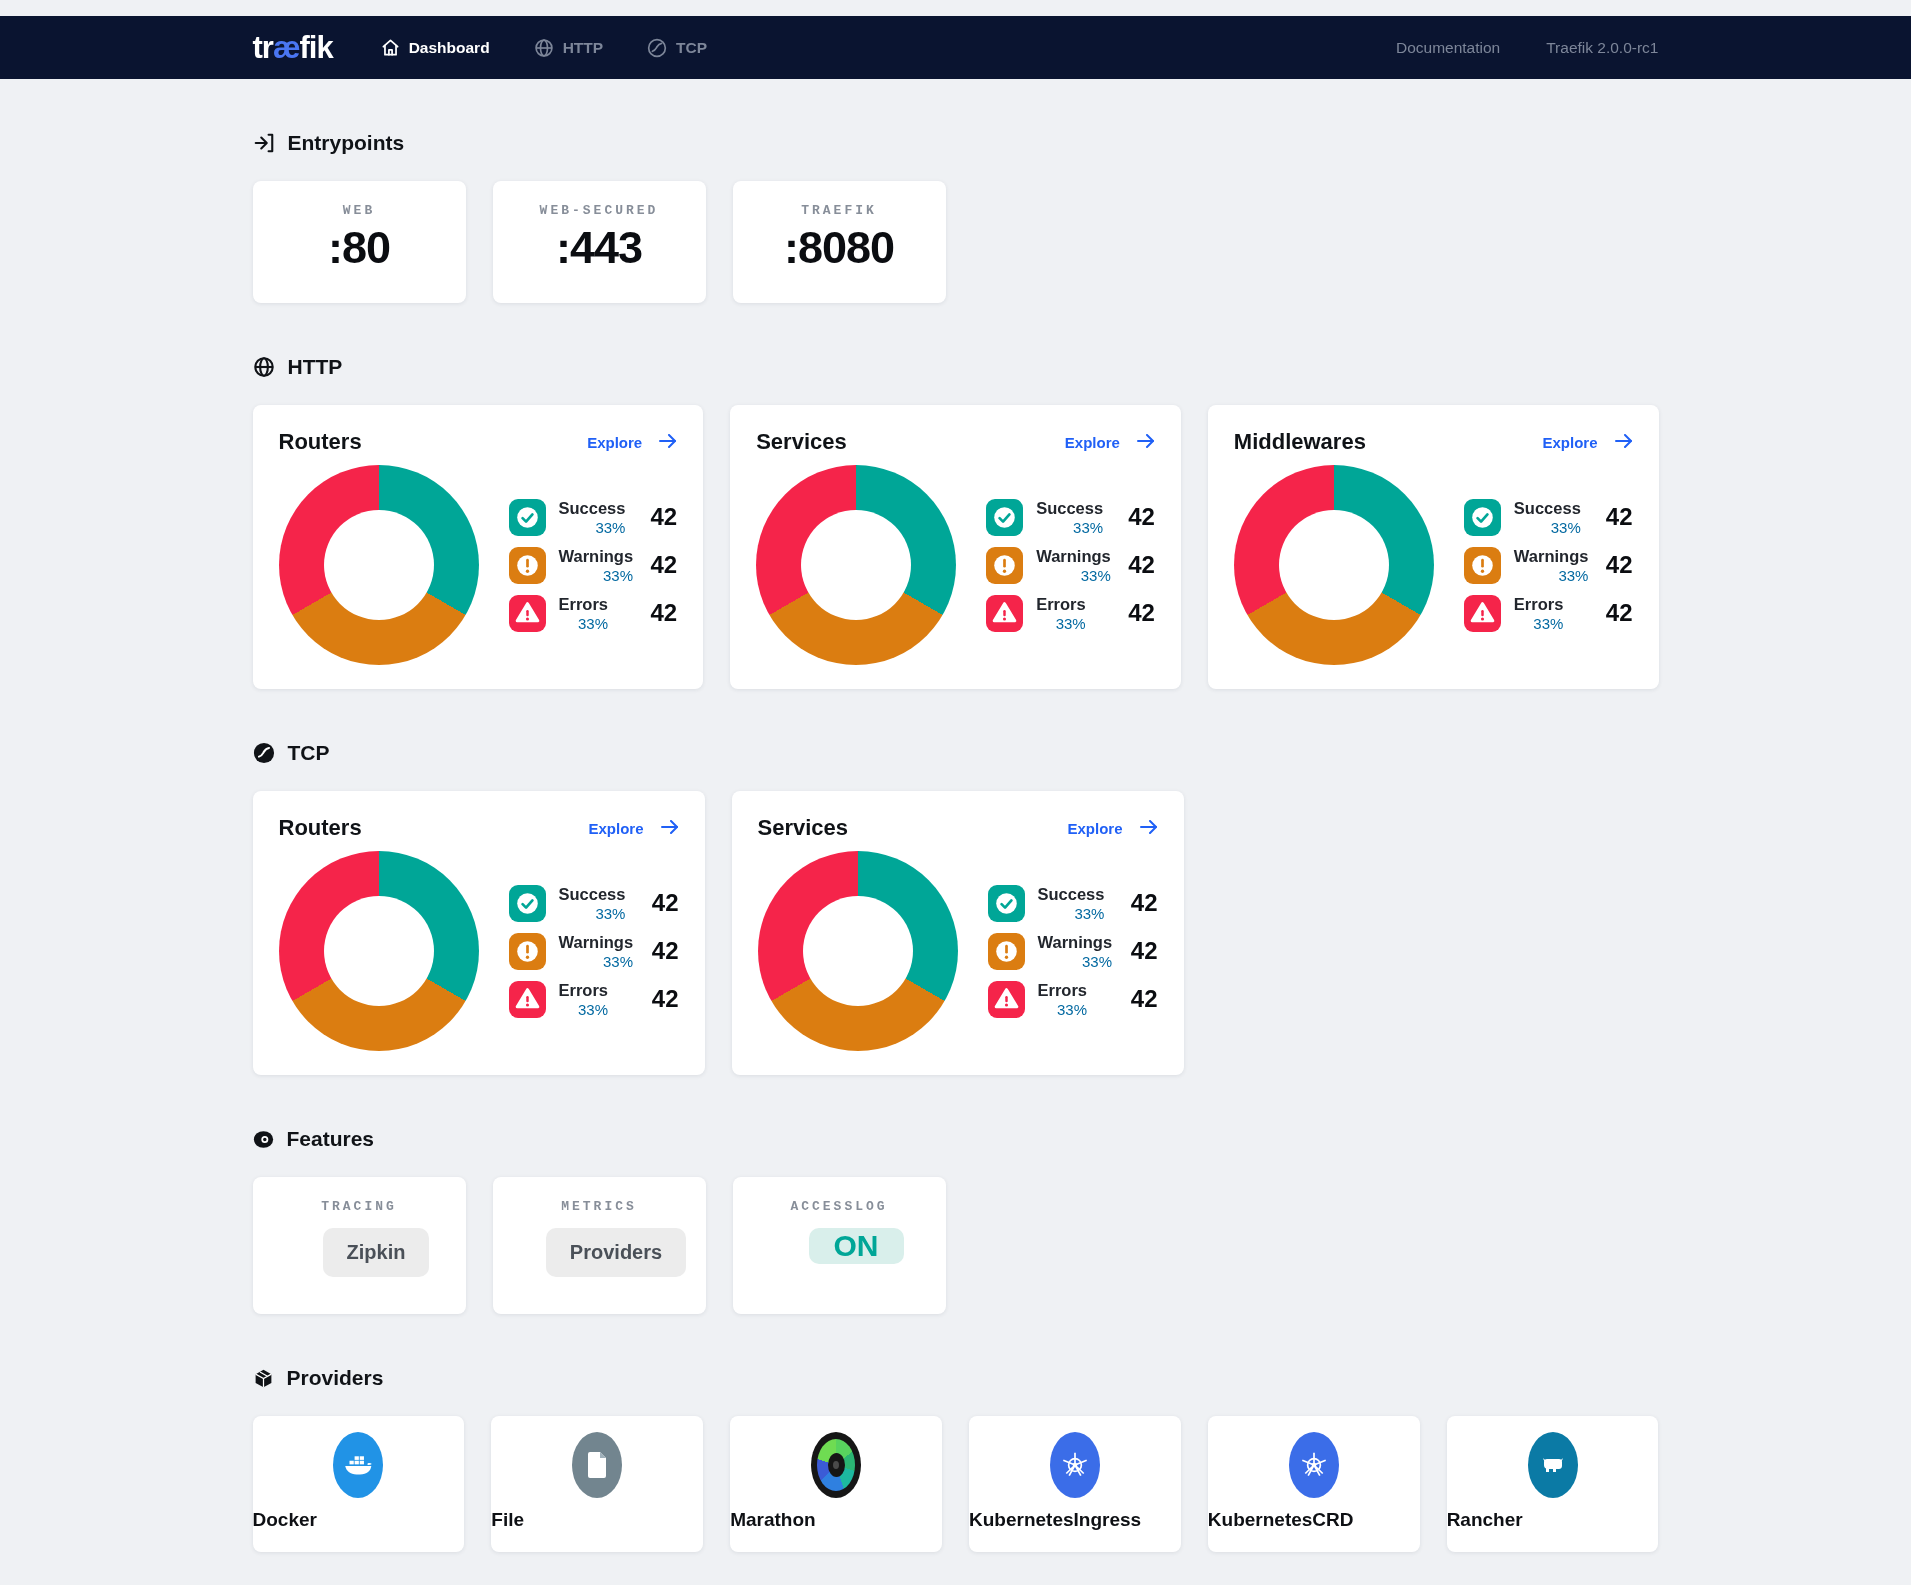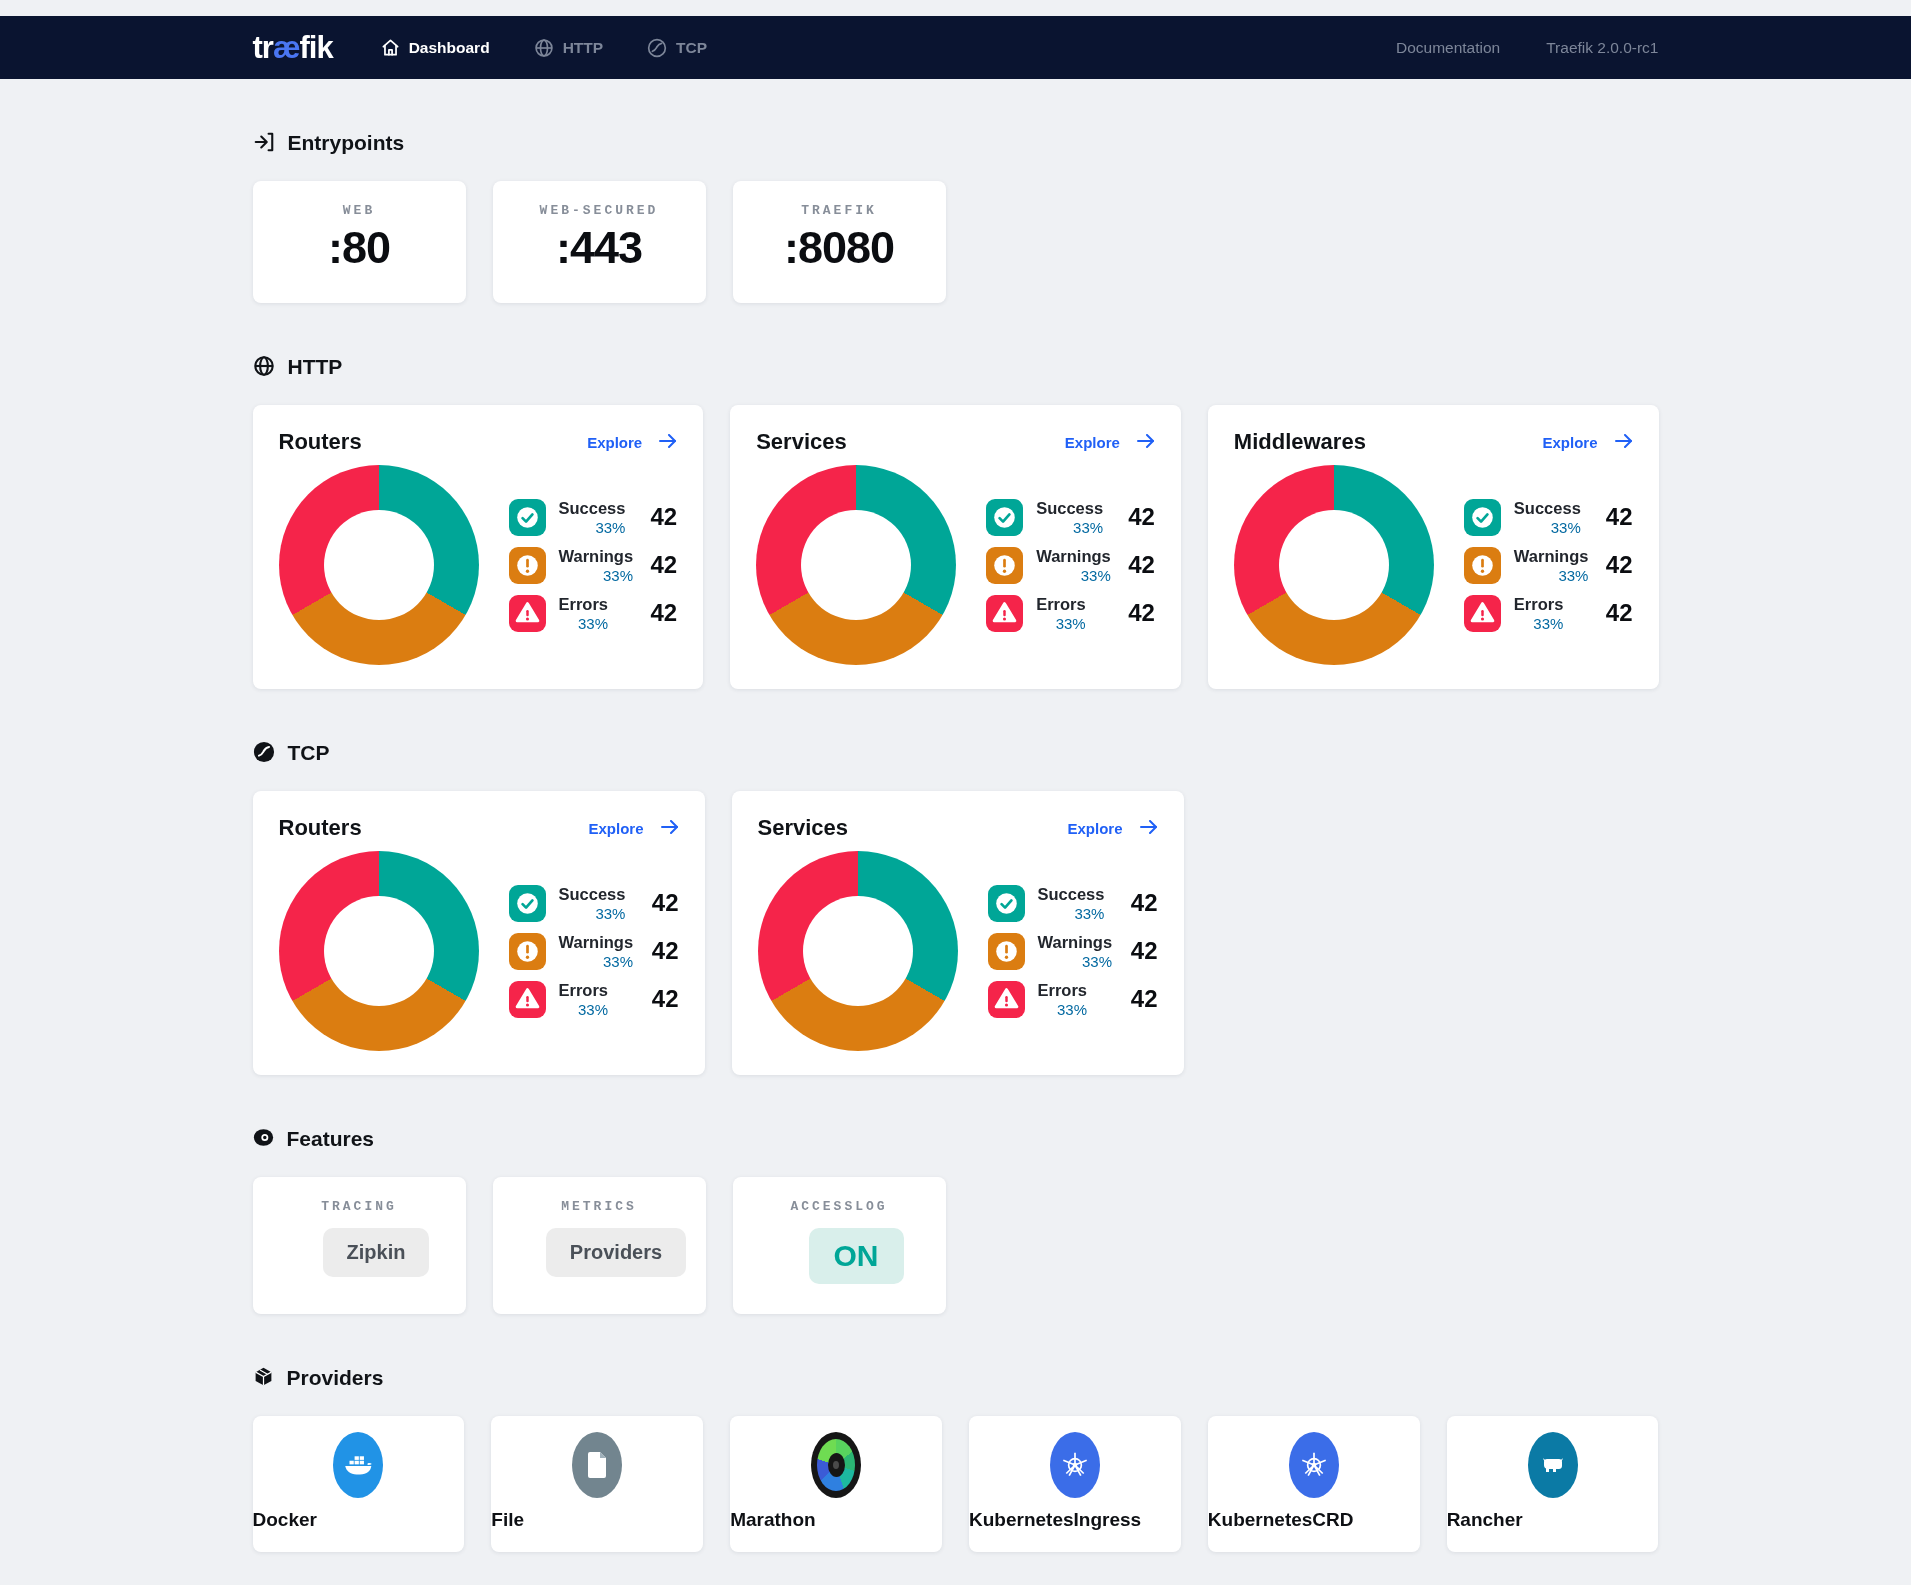--- a/index.html
+++ b/index.html
@@ -11,21 +11,21 @@
   .nav-inner { display:flex; align-items:center; height:63px; }
   .logo { font-size:31px; font-weight:bold; color:#fff; letter-spacing:-1px; cursor:pointer; }
   .logo .ae { color:#4a76f2; }
   .nav-items { display:flex; margin-left:48px; gap:44px; }
   .nav-item { display:flex; align-items:center; gap:9px; font-size:15.5px; color:#7d8699; cursor:pointer; font-weight:bold; }
   .nav-item.active { color:#ffffff; }
   .nav-item svg { display:block; }
   .nav-right { margin-left:auto; display:flex; gap:46px; font-size:15.5px; color:#7d8699; align-items:center; }
   .nav-right .nr { cursor:pointer; }
 
-  .section-head { display:flex; gap:13px; margin:52px 0 26px; font-size:21px; font-weight:bold; color:#101317; }
+  .section-head { display:flex; align-items:center; gap:13px; margin:52px 0 26px; font-size:21px; font-weight:bold; color:#101317; }
   .section-head svg { display:block; }
 
   .cards-row { display:flex; gap:27px; }
 
   .mini-card { width:213px; height:122px; background:#fff; border-radius:8px; box-shadow:0 1px 4px rgba(21,34,50,.09); text-align:center; }
   .mini-label { padding-top:22px; font-size:13px; letter-spacing:3px; color:#878e99; font-weight:bold;font-family:Liberation Mono, monospace; }
   .mini-value { margin-top:4px; font-size:45px; font-weight:bold; color:#0b0d11; letter-spacing:-1px; }
 
   .chart-card { width:452px; height:284px; background:#fff; border-radius:8px; box-shadow:0 1px 4px rgba(21,34,50,.09); padding:24px 26px 0 26px; }
   .card-head { display:flex; justify-content:space-between; align-items:center; }
@@ -37,21 +37,21 @@
   .legend { flex:1; margin-left:30px; display:flex; flex-direction:column; gap:11px; }
   .lrow { display:flex; align-items:center; }
   .licon { width:37px; height:37px; border-radius:9px; display:flex; align-items:center; justify-content:center; flex:none; }
   .ltxt { margin-left:13px; }
   .lname { font-size:16.5px; font-weight:bold; color:#22262d; }
   .lpct { font-size:15px; color:#0369a1; margin-top:1px;text-align:right; }
   .lval { margin-left:auto; font-size:24px; font-weight:bold; color:#0b0d11; }
 
   .feature-card { width:213px; height:137px; background:#fff; border-radius:8px; box-shadow:0 1px 4px rgba(21,34,50,.09); text-align:center; }
   .chip { display:inline-block; margin-top:14px; padding:13px 24px; background:#ececec; border-radius:10px; font-size:20px; color:#4a5058; font-weight:bold;margin-left:34px; }
-  .chip.on { background:#d9efeb; color:#00a697; font-size:30px; padding:11px 25px; }
+  .chip.on { background:#d9efeb; color:#00a697; font-size:30px; padding:1px 25px; }
 
   .provider-card { width:213px; height:136px; background:#fff; border-radius:8px; box-shadow:0 1px 4px rgba(21,34,50,.09); text-align:left; }
   .picon { width:50px; height:66px; border-radius:50%; margin:16px auto 0; display:flex; align-items:center; justify-content:center; position:relative; }
   .pname { margin-top:11px; font-size:19px; font-weight:bold; color:#0e1014; }
   .picon.docker { background:#2193e6; }
   .picon.file { background:#72858f; }
   .picon.marathon { background:#161616; }
   .picon.k8s { background:#3b6de8; }
   .picon.rancher { background:#0b7aa5; }
   .m-ring { width:38px; height:52px; border-radius:50%; background:conic-gradient(#58d35e 0 14%, #2bb673 14% 30%, #1db9a0 30% 45%, #2f80e0 45% 62%, #3b5bd6 62% 80%, #6fdc52 80% 100%); display:flex; align-items:center; justify-content:center; }

